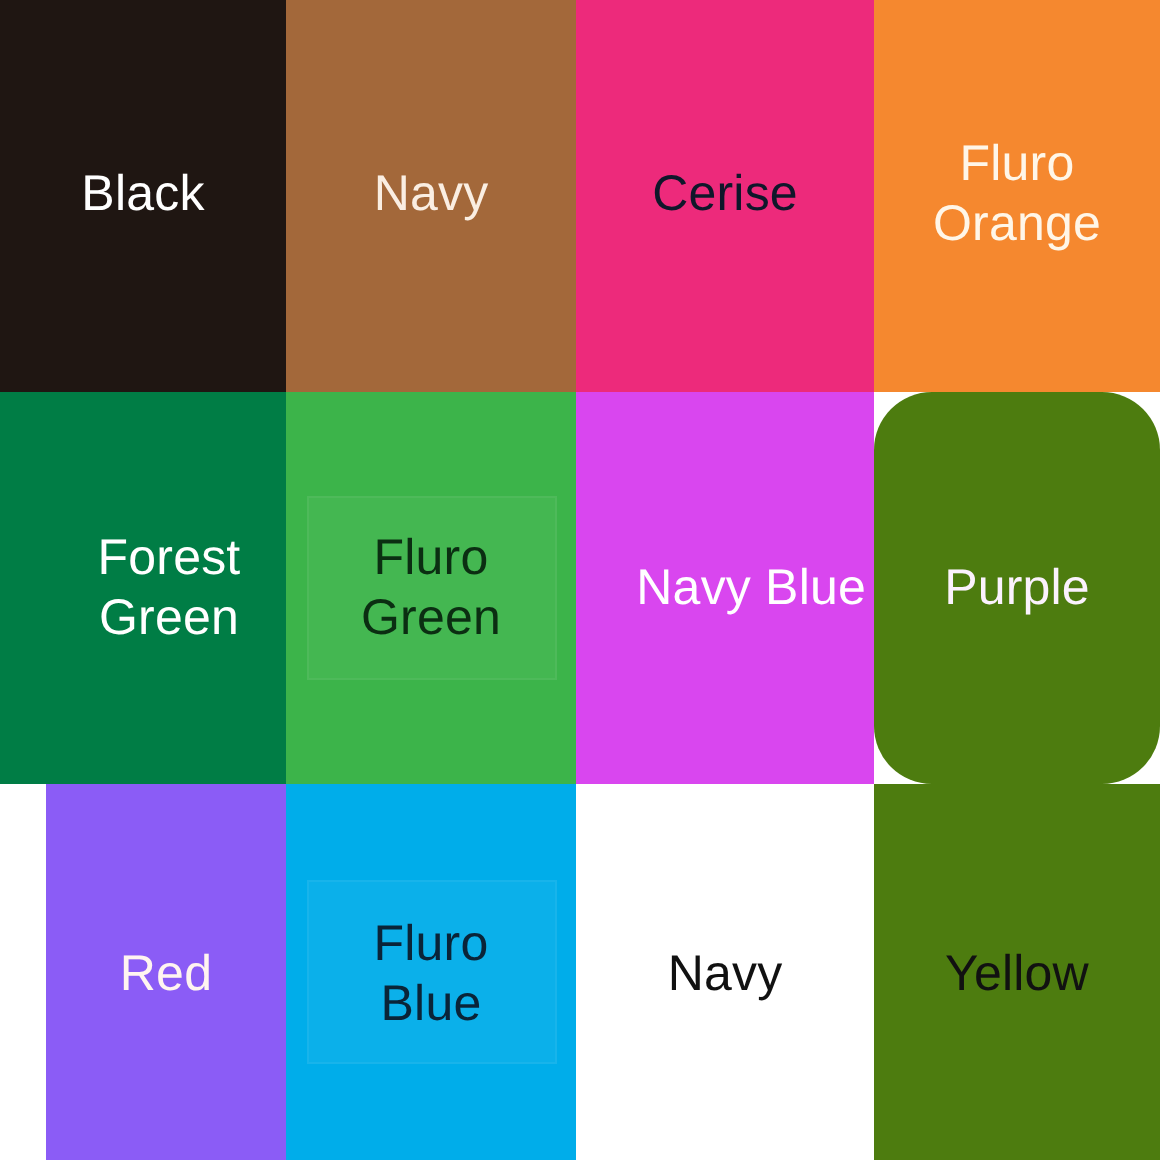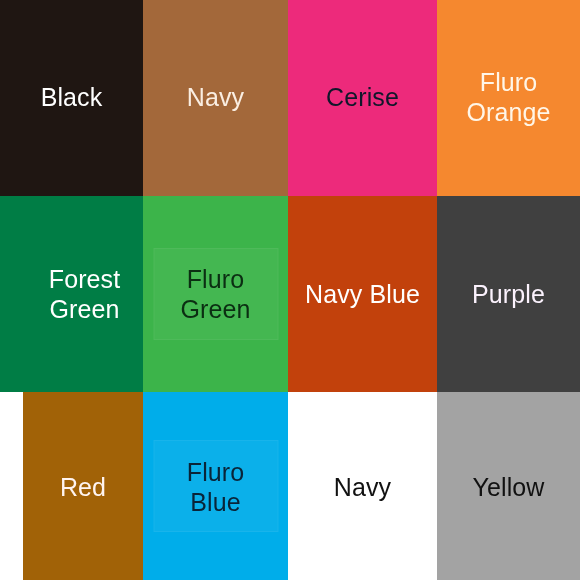--- a/index.html
+++ b/index.html
@@ -94,44 +94,44 @@
     <div class="swatch-label">Forest
 Green</div>
   </div>
 
   <div class="swatch row-2" style="background: rgb(60, 180, 74); color: rgb(11, 46, 18);">
     <div class="label-plate"></div>
     <div class="swatch-label">Fluro
 Green</div>
   </div>
 
-  <div class="swatch row-2 no-plate" style="background: #c2410c; color: rgb(255, 255, 255);">
+  <div class="swatch row-2 no-plate" style="background: #d946ef; color: rgb(255, 255, 255); justify-content: flex-end;">
 
     <div class="swatch-label">Navy Blue</div>
   </div>
 
-  <div class="swatch row-2 no-plate" style="background: #404040; color: rgb(251, 242, 253);">
+  <div class="swatch row-2 no-plate" style="background: #4d7c0f; color: rgb(251, 242, 253); border-radius: 29px;">
 
     <div class="swatch-label">Purple</div>
   </div>
 
-  <div class="swatch row-3 no-plate" style="background: #a16207; color: rgb(255, 244, 240); margin-left: 23px;">
+  <div class="swatch row-3 no-plate" style="background: #8b5cf6; color: rgb(255, 244, 240); margin-left: 23px;">
 
     <div class="swatch-label">Red</div>
   </div>
 
   <div class="swatch row-3" style="background: rgb(0, 173, 234); color: rgb(10, 36, 56);">
     <div class="label-plate"></div>
     <div class="swatch-label">Fluro
 Blue</div>
   </div>
 
   <div class="swatch row-3 no-plate" style="background: rgb(255, 255, 255); color: rgb(17, 17, 17);">
 
     <div class="swatch-label">Navy</div>
   </div>
 
-  <div class="swatch row-3 no-plate" style="background: #a3a3a3; color: rgb(17, 17, 17);">
+  <div class="swatch row-3 no-plate" style="background: #4d7c0f; color: rgb(17, 17, 17);">
 
     <div class="swatch-label">Yellow</div>
   </div>
 
 </div>
 
 </body></html>

